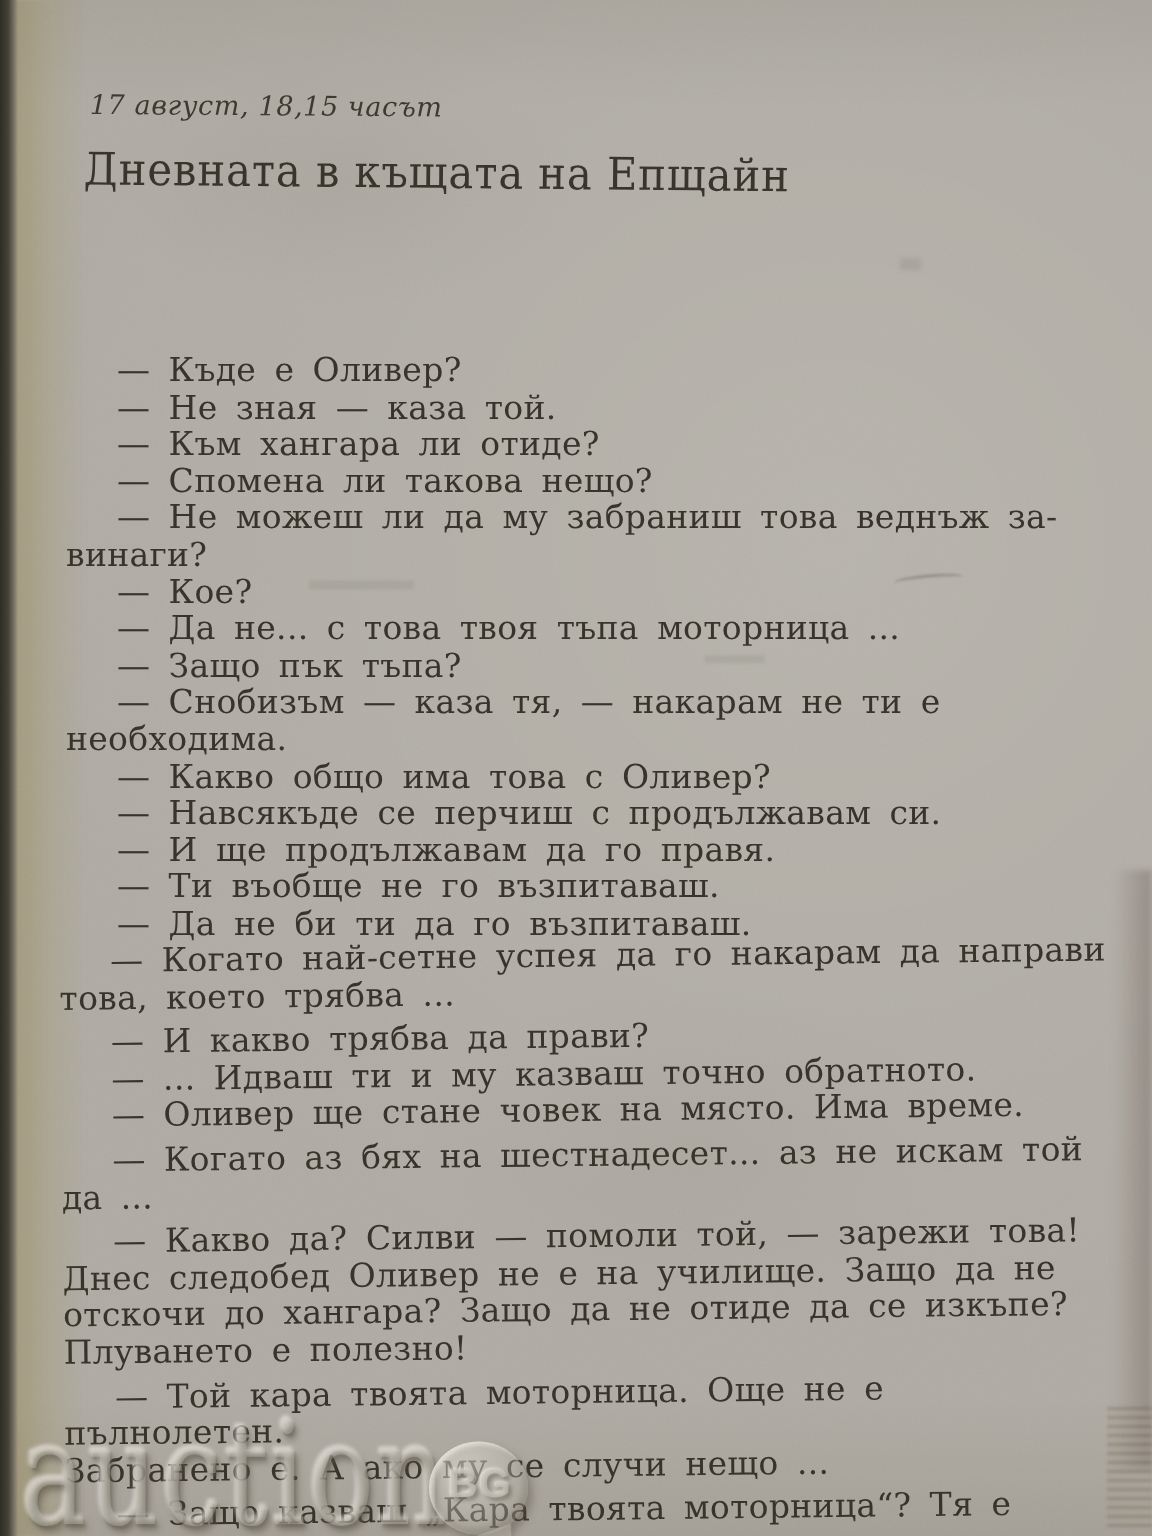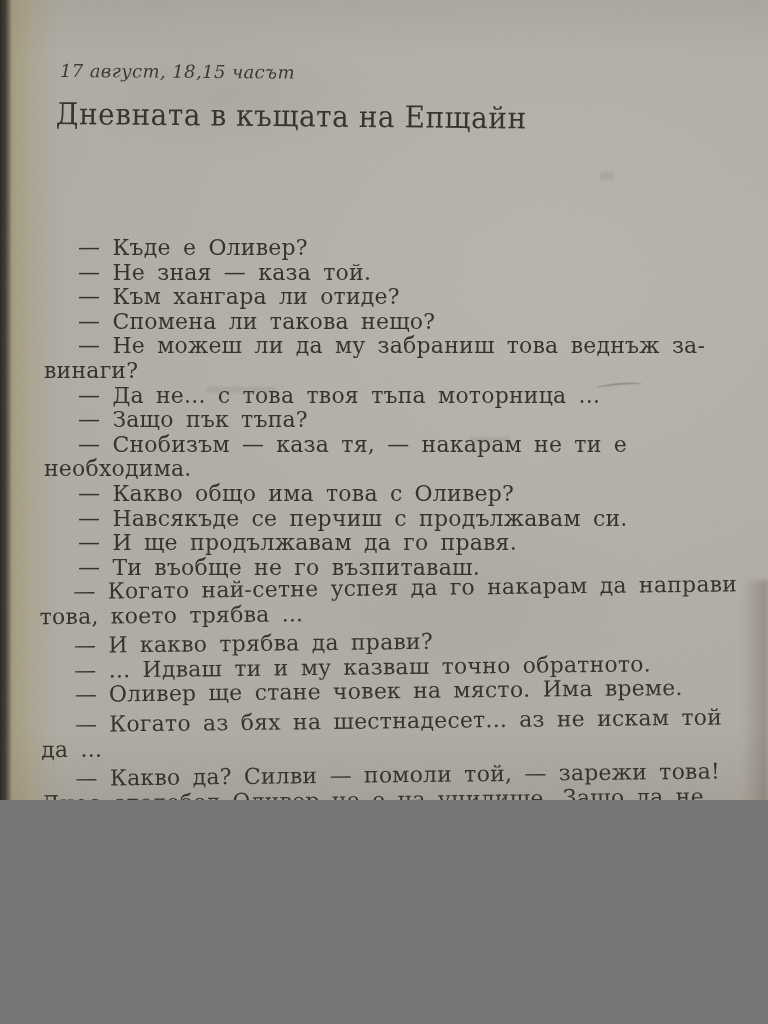--- a/index.html
+++ b/index.html
@@ -1,17 +1,17 @@
 <!DOCTYPE html>
 <html><head>
 <meta charset="utf-8">
 <style>
   html,body{margin:0;padding:0;background:#777;}
   .photo{
-    position:relative;width:768px;height:800px;overflow:hidden;
+    position:relative;width:768px;height:1024px;overflow:hidden;
     font-family:"DejaVu Serif", serif;
     background-color:#b2aea6;
     background-image:
       radial-gradient(120% 90% at 72% 35%, rgba(255,255,255,0.10), rgba(255,255,255,0) 60%),
       radial-gradient(26% 10% at 30% 12%, rgba(90,85,70,0.07), rgba(90,85,70,0) 80%),
       radial-gradient(30% 14% at 60% 75%, rgba(90,85,70,0.06), rgba(90,85,70,0) 80%),
       radial-gradient(150% 120% at 52% 45%, rgba(0,0,0,0) 62%, rgba(55,48,38,0.20) 100%),
       linear-gradient(to bottom, rgba(120,115,105,0.14), rgba(0,0,0,0) 7%, rgba(0,0,0,0) 91%, rgba(100,92,75,0.14));
   }
   
@@ -77,27 +77,29 @@
     <h1 class="title">Дневната в къщата на Епщайн</h1>
 
     <div class="dialogue">
       <div class="grp-a">
         <p>— Къде е Оливер?</p>
         <p>— Не зная — каза той.</p>
         <p>— Към хангара ли отиде?</p>
         <p>— Спомена ли такова нещо?</p>
         <p>— Не можеш ли да му забраниш това веднъж за-
 винаги?</p>
+        <p>— Кое?</p>
         <p>— Да не... с това твоя тъпа моторница ...</p>
         <p>— Защо пък тъпа?</p>
         <p>— Снобизъм — каза тя, — накарам не ти е необходима.</p>
         <p>— Какво общо има това с Оливер?</p>
         <p>— Навсякъде се перчиш с продължавам си.</p>
         <p>— И ще продължавам да го правя.</p>
         <p>— Ти въобще не го възпитаваш.</p>
+        <p>— Да не би ти да го възпитаваш.</p>
       </div>
       <div class="grp-b">
         <p>— Когато най-сетне успея да го накарам да направи
 това, което трябва ...</p>
         <p class="g">— И какво трябва да прави?</p>
         <p>— ... Идваш ти и му казваш точно обратното.</p>
         <p>— Оливер ще стане човек на място. Има време.</p>
         <p class="g">— Когато аз бях на шестнадесет... аз не искам той
 да ...</p>
         <p class="g">— Какво да? Силви — помоли той, — зарежи това!

